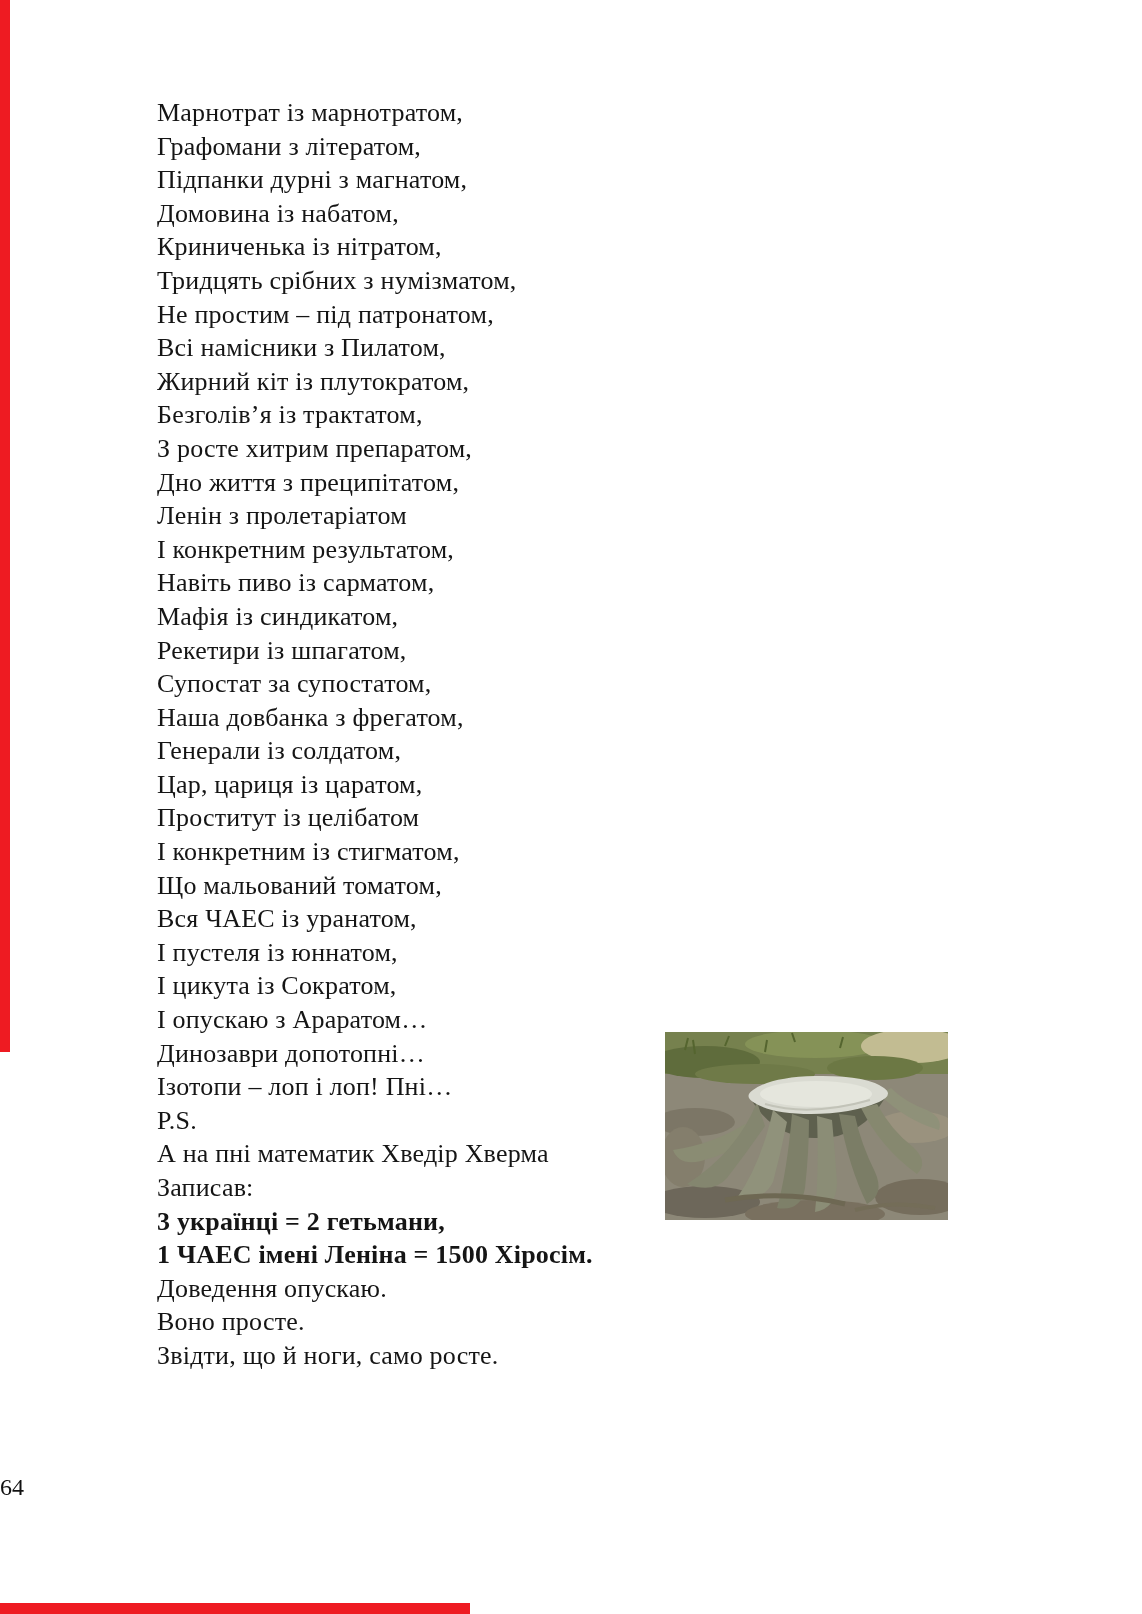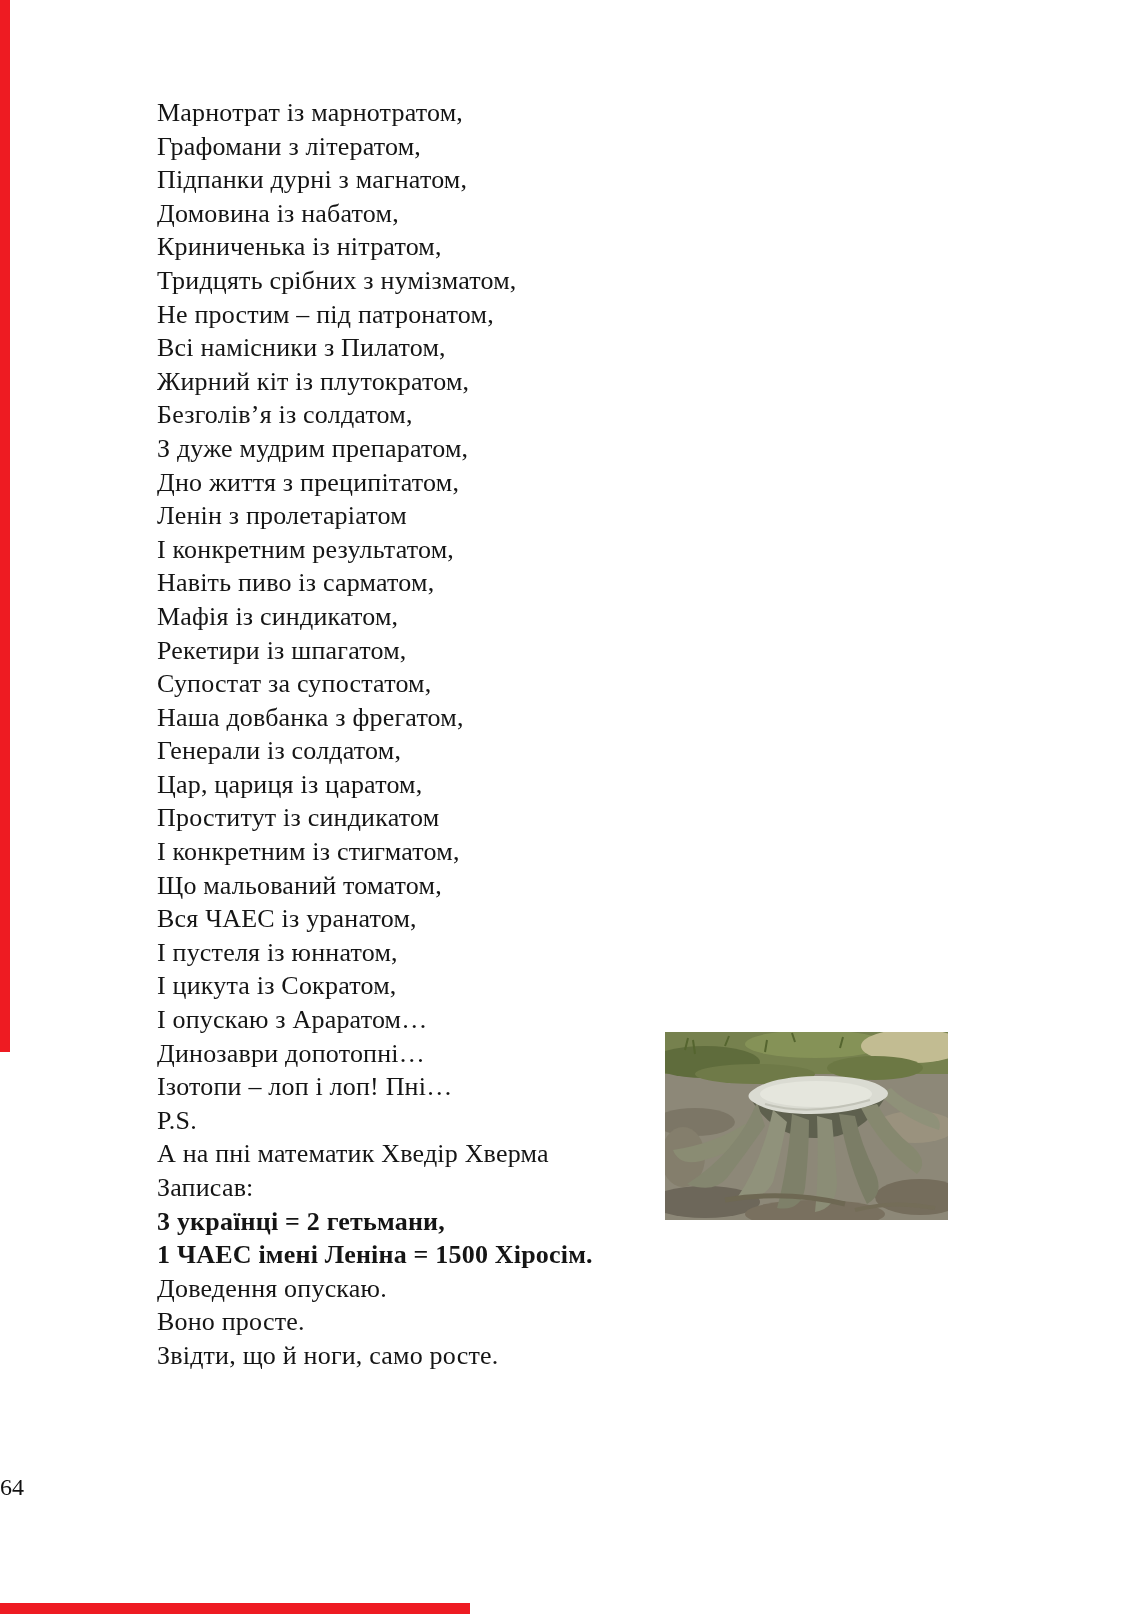--- a/index.html
+++ b/index.html
@@ -41,33 +41,33 @@
   <div class="poem" id="poem">
       <div class="line">Марнотрат із марнотратом,</div>
       <div class="line">Графомани з літератом,</div>
       <div class="line">Підпанки дурні з магнатом,</div>
       <div class="line">Домовина із набатом,</div>
       <div class="line">Криниченька із нітратом,</div>
       <div class="line">Тридцять срібних з нумізматом,</div>
       <div class="line">Не простим – під патронатом,</div>
       <div class="line">Всі намісники з Пилатом,</div>
       <div class="line">Жирний кіт із плутократом,</div>
-      <div class="line">Безголів’я із солдатом,</div>
-      <div class="line">З дуже мудрим препаратом,</div>
+      <div class="line">Безголів’я із трактатом,</div>
+      <div class="line">З росте хитрим препаратом,</div>
       <div class="line">Дно життя з преципітатом,</div>
       <div class="line">Ленін з пролетаріатом</div>
       <div class="line">І конкретним результатом,</div>
       <div class="line">Навіть пиво із сарматом,</div>
       <div class="line">Мафія із синдикатом,</div>
       <div class="line">Рекетири із шпагатом,</div>
       <div class="line">Супостат за супостатом,</div>
       <div class="line">Наша довбанка з фрегатом,</div>
       <div class="line">Генерали із солдатом,</div>
       <div class="line">Цар, цариця із царатом,</div>
-      <div class="line">Проститут із синдикатом</div>
+      <div class="line">Проститут із целібатом</div>
       <div class="line">І конкретним із стигматом,</div>
       <div class="line">Що мальований томатом,</div>
       <div class="line">Вся ЧАЕС із уранатом,</div>
       <div class="line">І пустеля із юннатом,</div>
       <div class="line">І цикута із Сократом,</div>
       <div class="line">І опускаю з Араратом…</div>
       <div class="line">Динозаври допотопні…</div>
       <div class="line">Ізотопи – лоп і лоп! Пні…</div>
       <div class="line">P.S.</div>
       <div class="line">А на пні математик Хведір Хверма</div>

